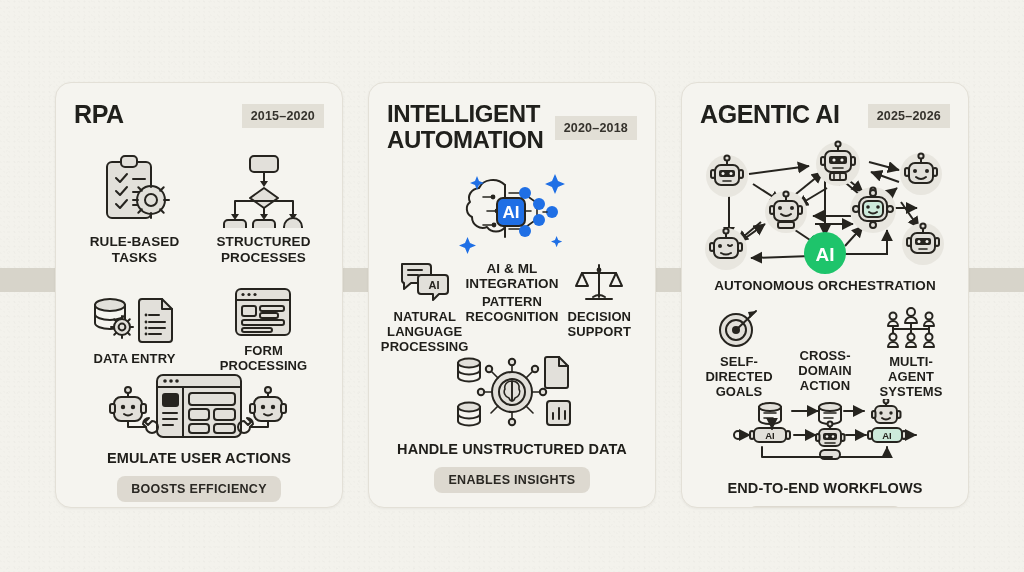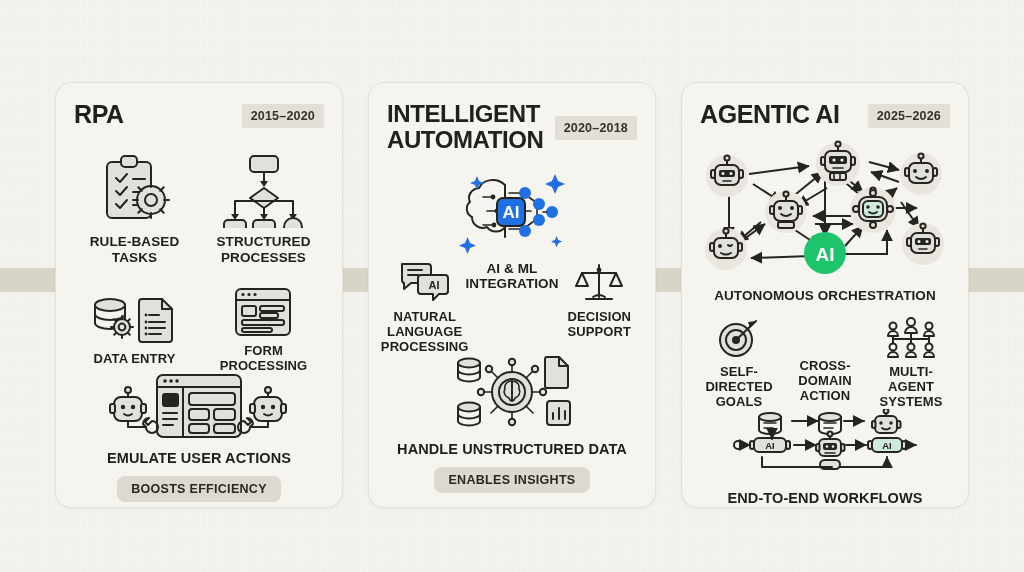--- a/index.html
+++ b/index.html
@@ -293,20 +293,21 @@
             <path class="ink-f" d="M3 3 h26 a3 3 0 0 1 3 3 v13 a3 3 0 0 1 -3 3 h-17 l-7 6 v-6 a3 3 0 0 1 -2 -3 v-13 a3 3 0 0 1 0 0 z"></path>
             <path class="ink" d="M9 9 h14 M9 14 h10"></path>
             <path class="ink-f" d="M22 14 h24 a3 3 0 0 1 3 3 v13 a3 3 0 0 1 -3 3 h-6 l-6 6 v-6 h-12 a3 3 0 0 1 -3 -3 v-13 a3 3 0 0 1 3 -3 z"></path>
             <text x="35" y="28" text-anchor="middle" fill="#26241f" font-size="11" font-weight="700" font-family="Liberation Sans, sans-serif">AI</text>
           </svg>
           <div class="lbl">NATURAL LANGUAGE PROCESSING</div>
         </div>
 
         <div class="cell" style="width:34%;gap:2px;">
           <div class="lbl big">AI &amp; ML INTEGRATION</div>
+          <div class="lbl">PATTERN RECOGNITION</div>
         </div>
 
         <div class="cell" style="width:31%;">
           <svg width="50" height="42" viewBox="0 0 50 42">
             <path class="ink" d="M25 4 v32 M12 38 h26 M8 12 h34"></path>
             <circle class="ink-d" cx="25" cy="9" r="2.4"></circle>
             <path class="ink" d="M8 12 l-6 13 h12 z"></path>
             <path class="ink" d="M42 12 l-6 13 h12 z"></path>
             <path class="ink" d="M19 36 q6 -4 12 0"></path>
           </svg>
@@ -475,21 +476,21 @@
           <rect x="222" y="102" width="16" height="7" rx="2" fill="#26241f"></rect>
           <circle cx="226" cy="105.5" r="1.5" fill="#f5f4ef"></circle>
             <circle cx="234" cy="105.5" r="1.5" fill="#f5f4ef"></circle>
           <path class="thin" d="M226 113 h8"></path>
         </g>
 
         <circle cx="132" cy="117" r="21" fill="#1ec46b"></circle>
         <text x="132" y="125" text-anchor="middle" fill="#ffffff" font-size="19" font-weight="700" font-family="Liberation Sans, sans-serif">AI</text>
       </svg>
 
-      <div class="lbl big" style="margin-top:12px;">AUTONOMOUS ORCHESTRATION</div>
+      <div class="lbl big" style="margin-top:2px;">AUTONOMOUS ORCHESTRATION</div>
 
       <div class="row" style="margin-top:12px;">
         <div class="cell" style="width:33%;">
           <svg width="46" height="42" viewBox="0 0 46 42">
             <circle class="ink-f" cx="20" cy="24" r="16"></circle>
             <circle class="ink" cx="20" cy="24" r="10"></circle>
             <circle class="ink-d" cx="20" cy="24" r="4"></circle>
             <path class="ink" d="M20 24 L40 5"></path>
             <path class="ink-d" d="M40 5 l-8 1 l2 6 z"></path>
           </svg>

